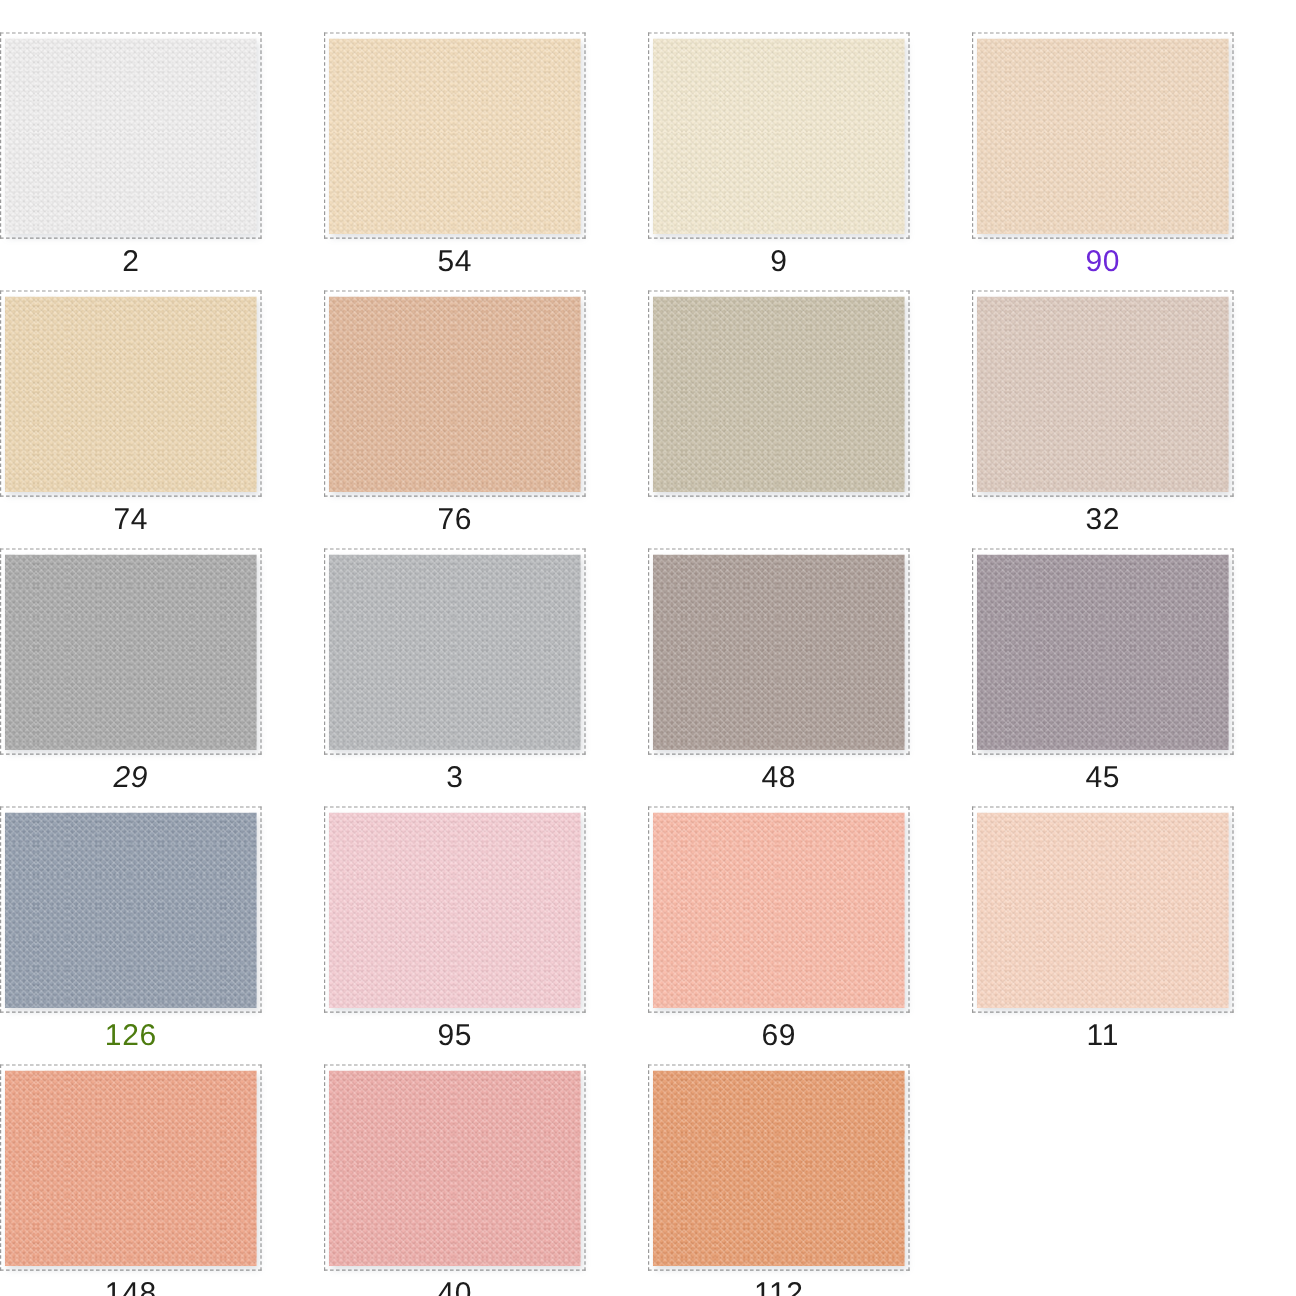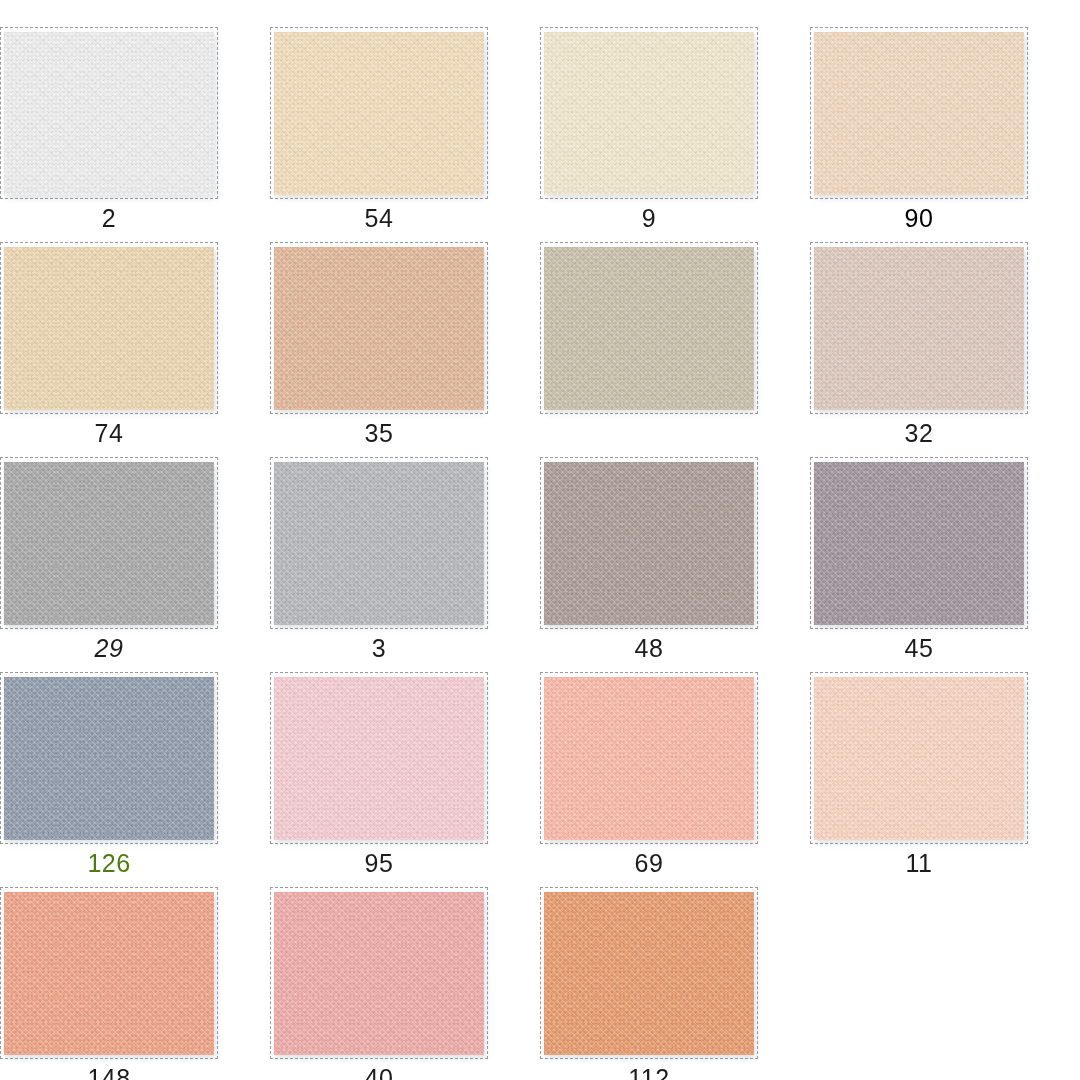--- a/index.html
+++ b/index.html
@@ -132,35 +132,35 @@
       <div class="swatch-fabric-wrap">
         <div class="swatch-fabric" style="background-color: rgb(242, 232, 206);"></div>
       </div>
       <div class="swatch-label" style="color: rgb(28, 28, 28);">9</div>
     </div>
     <div class="swatch-cell">
       <div class="swatch-frame" style="border-color: rgb(154, 154, 154);"></div>
       <div class="swatch-fabric-wrap">
         <div class="swatch-fabric" style="background-color: rgb(241, 216, 190);"></div>
       </div>
-      <div class="swatch-label" style="color: #000000;">90</div>
+      <div class="swatch-label" style="color: #6d28d9;">90</div>
     </div>
     <div class="swatch-cell">
       <div class="swatch-frame" style="border-color: rgb(154, 154, 154);"></div>
       <div class="swatch-fabric-wrap">
         <div class="swatch-fabric" style="background-color: rgb(237, 214, 176);"></div>
       </div>
       <div class="swatch-label" style="color: rgb(28, 28, 28);">74</div>
     </div>
     <div class="swatch-cell">
       <div class="swatch-frame" style="border-color: rgb(154, 154, 154);"></div>
       <div class="swatch-fabric-wrap">
         <div class="swatch-fabric" style="background-color: rgb(225, 181, 151);"></div>
       </div>
-      <div class="swatch-label" style="color: rgb(28, 28, 28);">35</div>
+      <div class="swatch-label" style="color: rgb(28, 28, 28);">76</div>
     </div>
     <div class="swatch-cell">
       <div class="swatch-frame" style="border-color: rgb(154, 154, 154);"></div>
       <div class="swatch-fabric-wrap">
         <div class="swatch-fabric" style="background-color: rgb(200, 191, 168);"></div>
       </div>
     </div>
     <div class="swatch-cell">
       <div class="swatch-frame" style="border-color: rgb(154, 154, 154);"></div>
       <div class="swatch-fabric-wrap">

